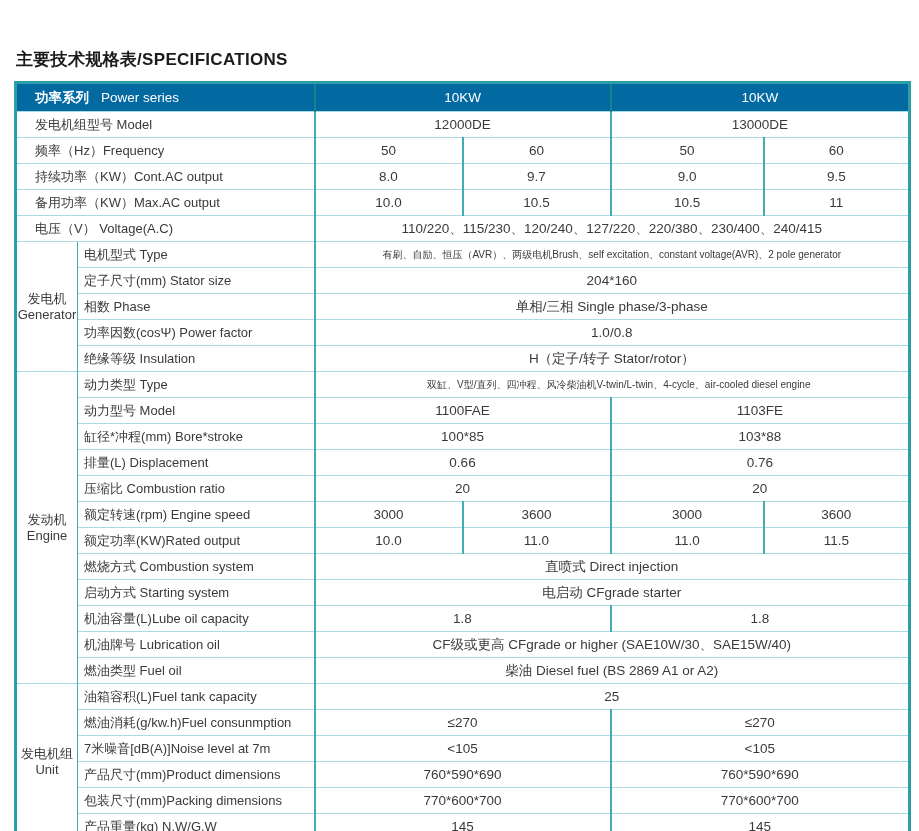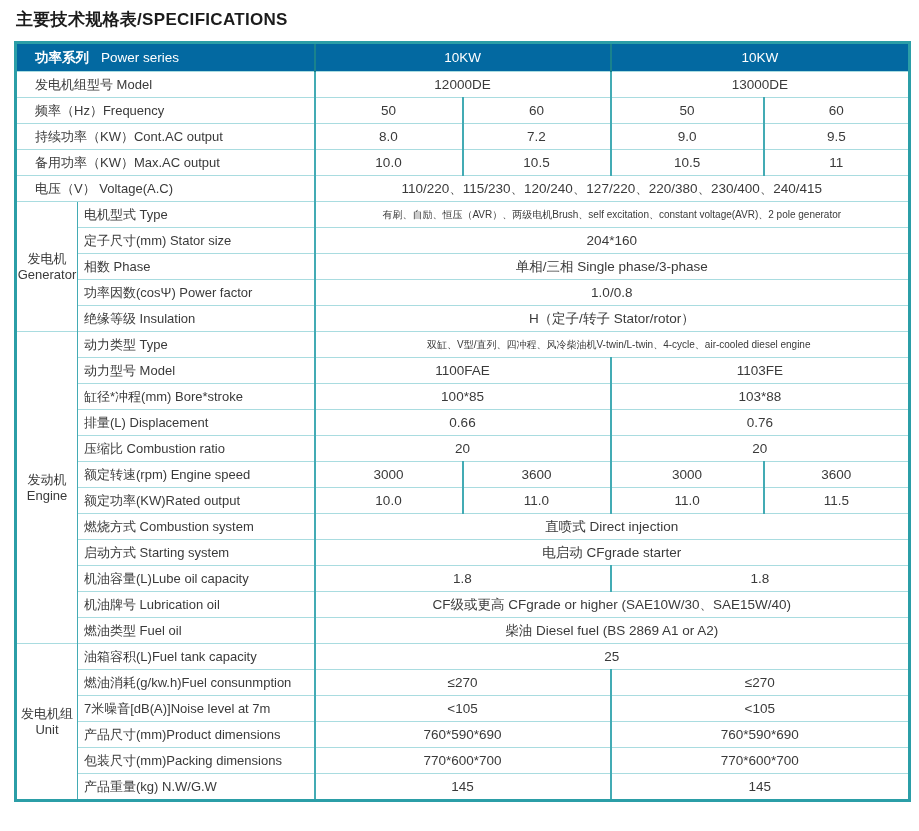--- a/index.html
+++ b/index.html
@@ -3,21 +3,21 @@
 <meta charset="utf-8">
 <style>
   html,body { margin:0; padding:0; background:#ffffff; }
   body {
     width:919px; height:831px; overflow:hidden;
     font-family:"Liberation Sans", sans-serif;
     color:#3a3a3a;
   }
   .title {
     font-size:17px; font-weight:bold; color:#1b1b1b;
-    padding:8px 0 0 16px; letter-spacing:0.3px;
+    padding:8px 0 0 16px; letter-spacing:0.3px;margin-top:40px;
   }
   table.spec {
     border-collapse:collapse; table-layout:fixed;
     width:894px; margin:10px 0 0 14px;
     border:3px solid #2b9ea7;
   }
   th, td { padding:0; overflow:hidden; }
   
   th {
     background:#0369a1; color:#ffffff; height:27px;
@@ -77,21 +77,21 @@
     <td class="lbl-top" colspan="2">频率（Hz）Frequency</td>
     <td class="c v">50</td>
     <td class="c v">60</td>
     <td class="c v">50</td>
     <td class="c v">60</td>
   </tr>
 
   <tr>
     <td class="lbl-top" colspan="2">持续功率（KW）Cont.AC output</td>
     <td class="c v">8.0</td>
-    <td class="c v">7.2</td>
+    <td class="c v">9.7</td>
     <td class="c v">9.0</td>
     <td class="c v">9.5</td>
   </tr>
 
   <tr>
     <td class="lbl-top" colspan="2">备用功率（KW）Max.AC output</td>
     <td class="c v">10.0</td>
     <td class="c v">10.5</td>
     <td class="c v">10.5</td>
     <td class="c v">11</td>

